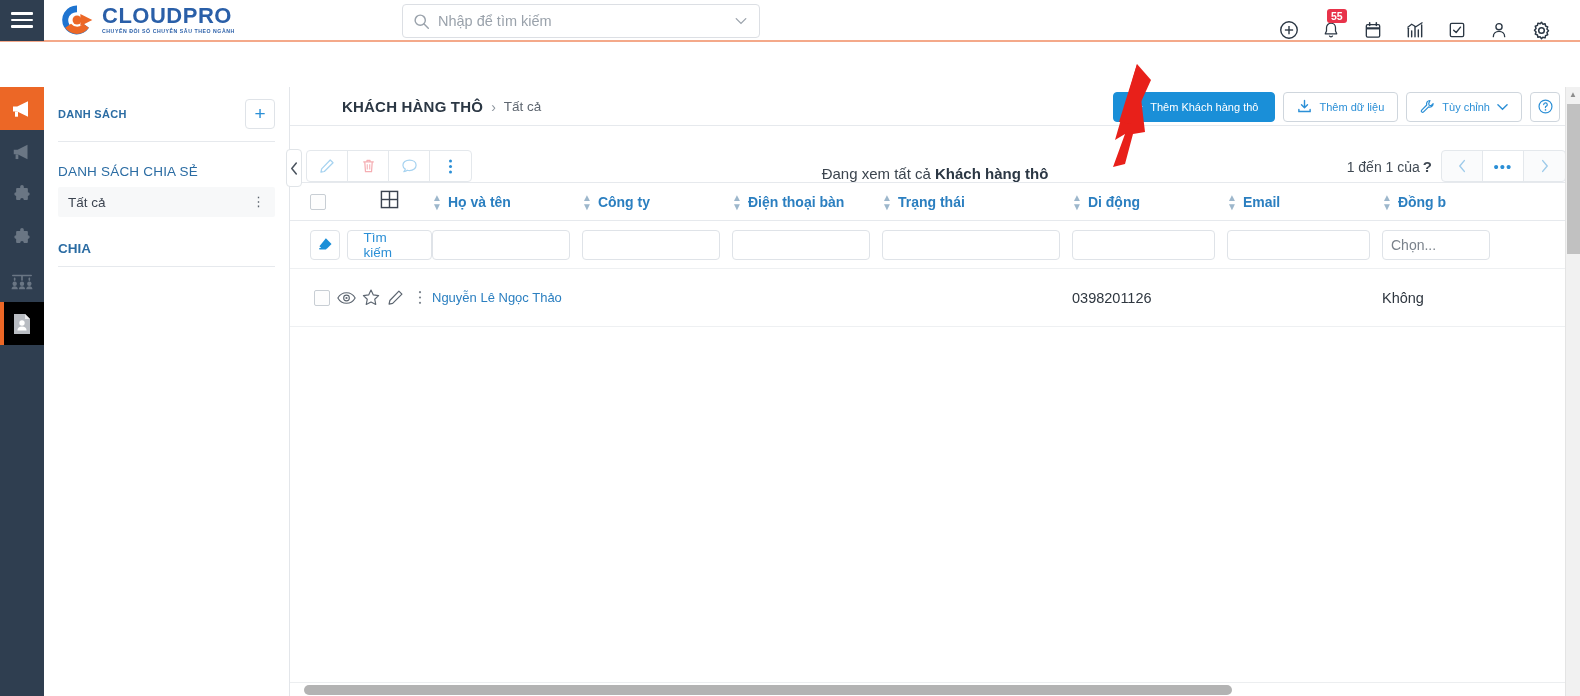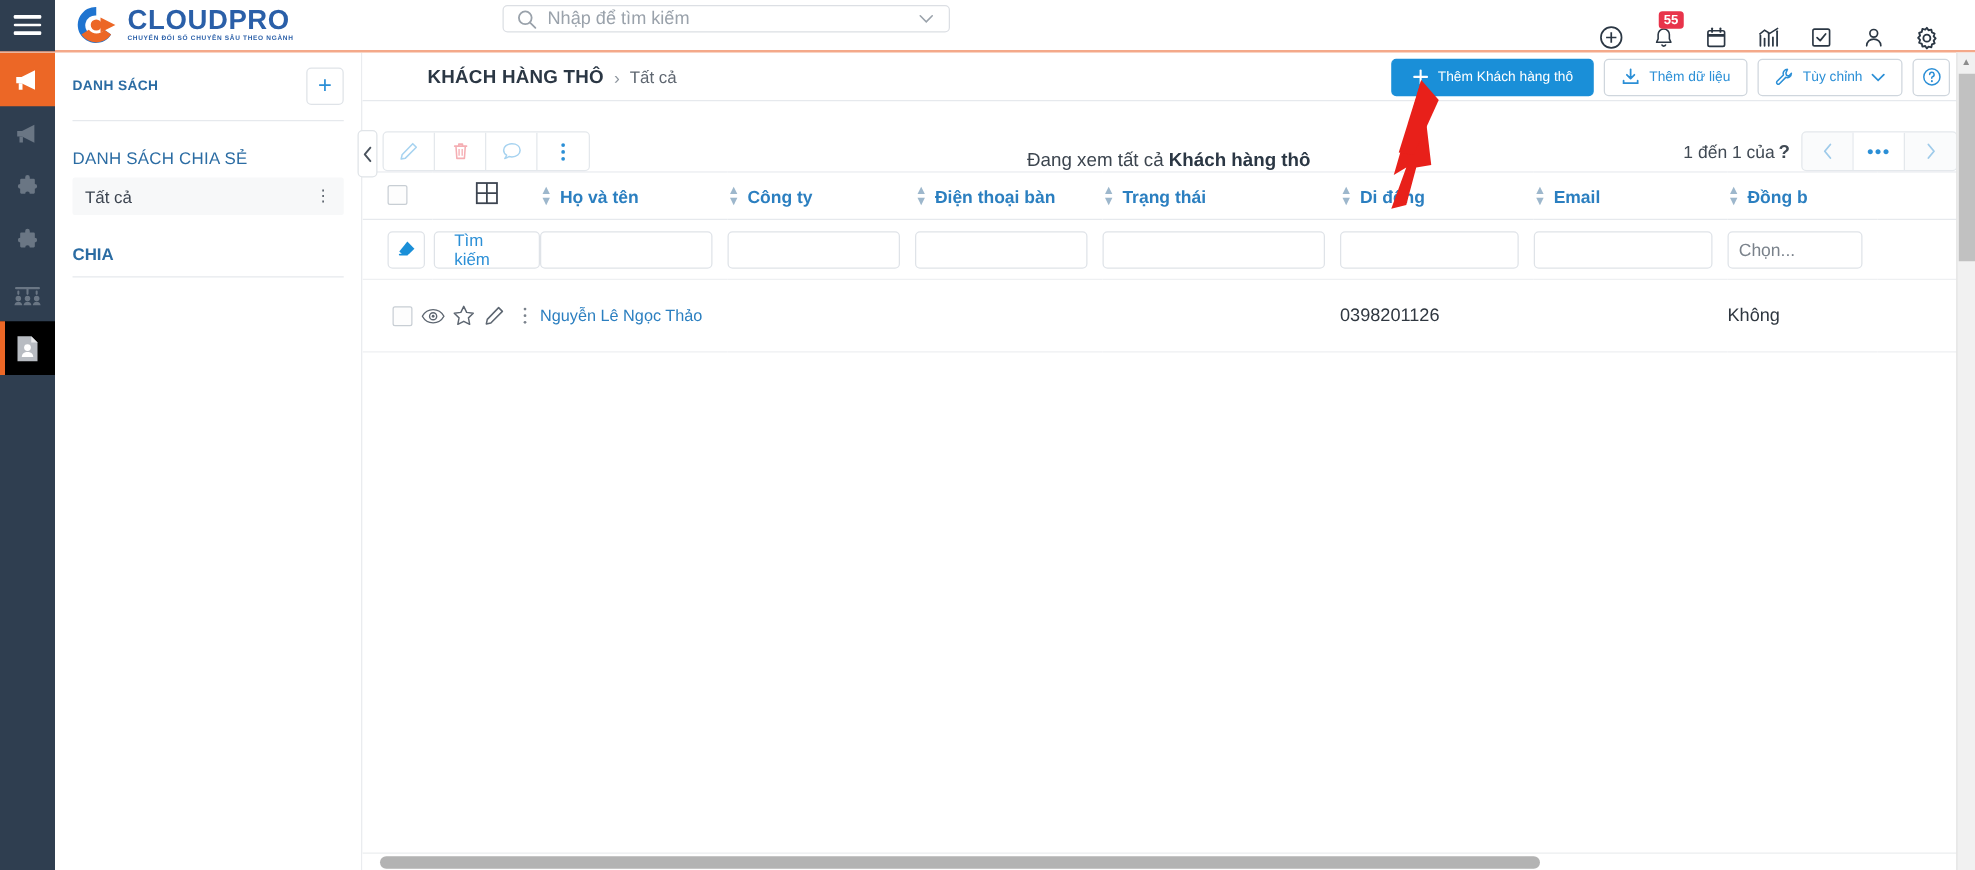--- a/index.html
+++ b/index.html
@@ -7,20 +7,21 @@
     width: 1580px; height: 696px;
     font-family: "Liberation Sans", sans-serif;
     background: #ffffff;
     overflow: hidden;
   }
   .app {
     position: relative;
     width: 1580px; height: 696px;
     display: flex;
     flex-direction: column;
+    gap: 45px;
   }
 
   
   .topbar {
     height: 42px;
     display: flex;
     align-items: center;
     background: #ffffff;
     border-bottom: 2px solid #f4a98a;
     position: relative;
@@ -49,21 +50,21 @@
     font-size: 22px; font-weight: bold; color: #2a5fa8; letter-spacing: 0.5px;
   }
   .brand-tag {
     font-size: 5.2px; color: #2a5fa8; letter-spacing: 0.55px; margin-top: 2px;
     font-weight: bold;
   }
 
   .search-wrap {
     position: absolute;
     left: 402px; top: 4px;
-    width: 358px; height: 22px;
+    width: 358px; height: 34px;
   }
   .search-box {
     width: 100%; height: 100%;
     border: 1px solid #dcdfe4; border-radius: 4px;
     display: flex; align-items: center;
     padding: 0 10px;
     background: #fff;
   }
   .search-box input {
     border: none; outline: none; flex: 1;

